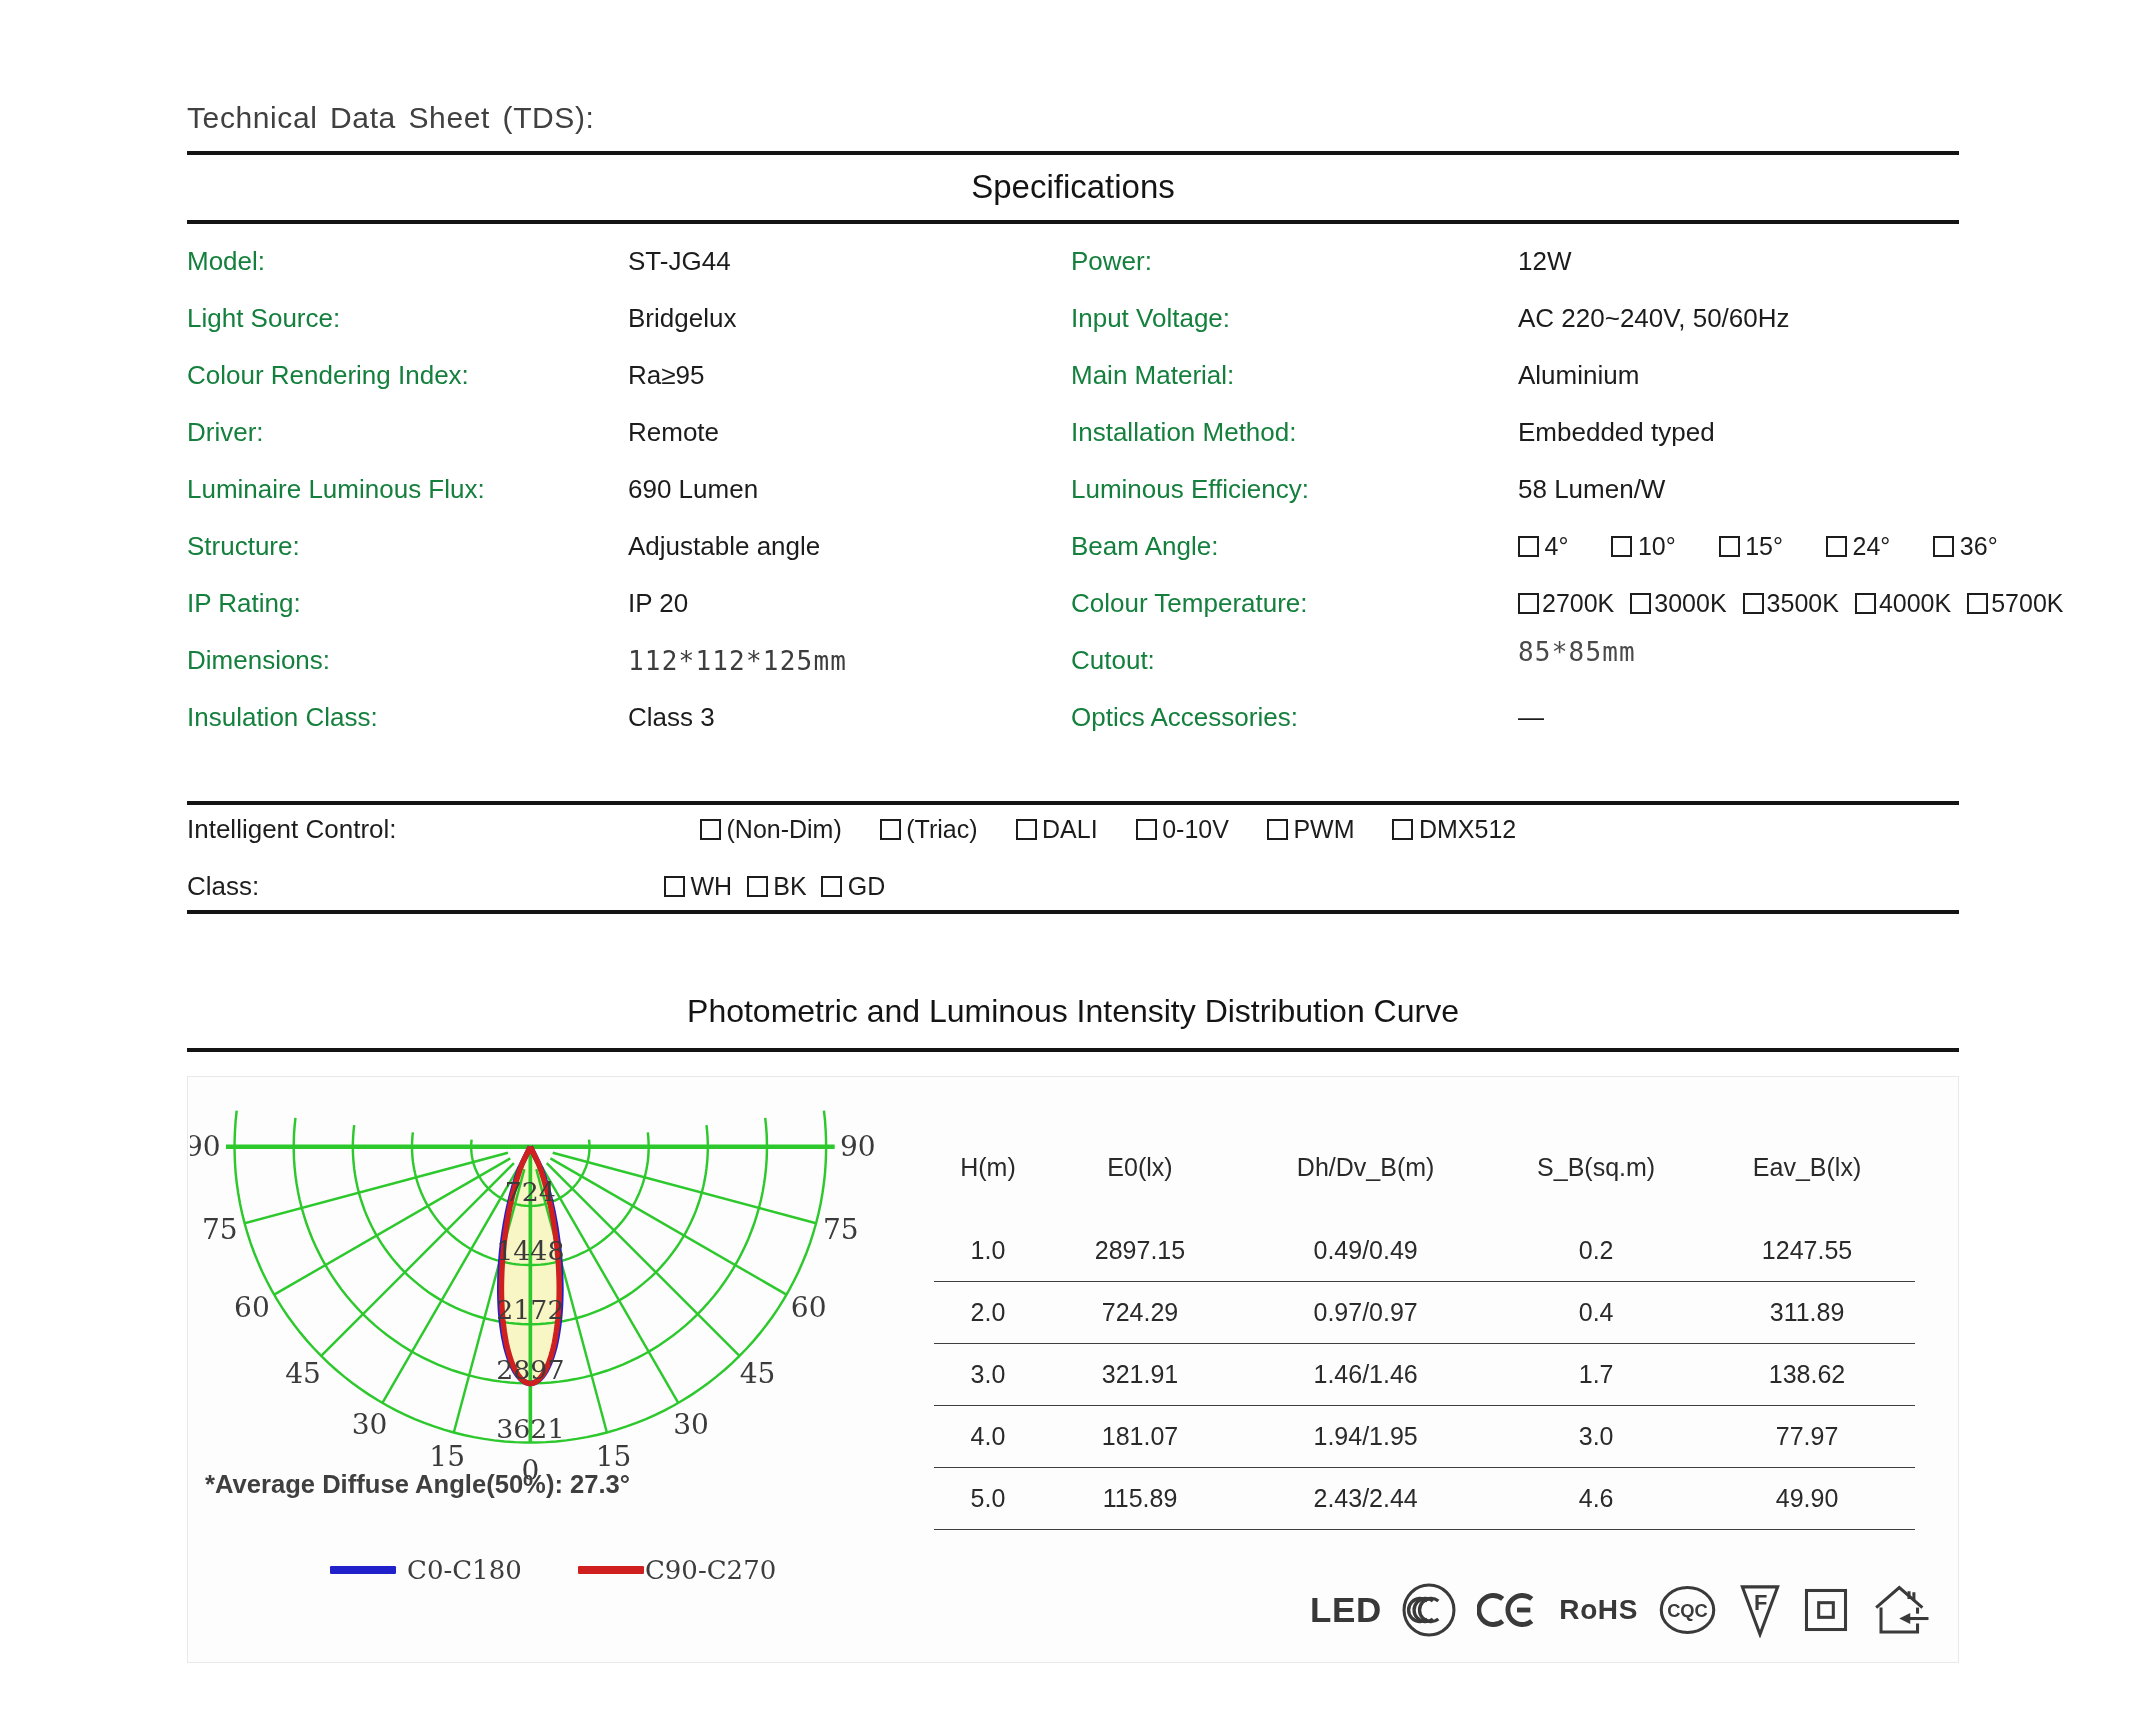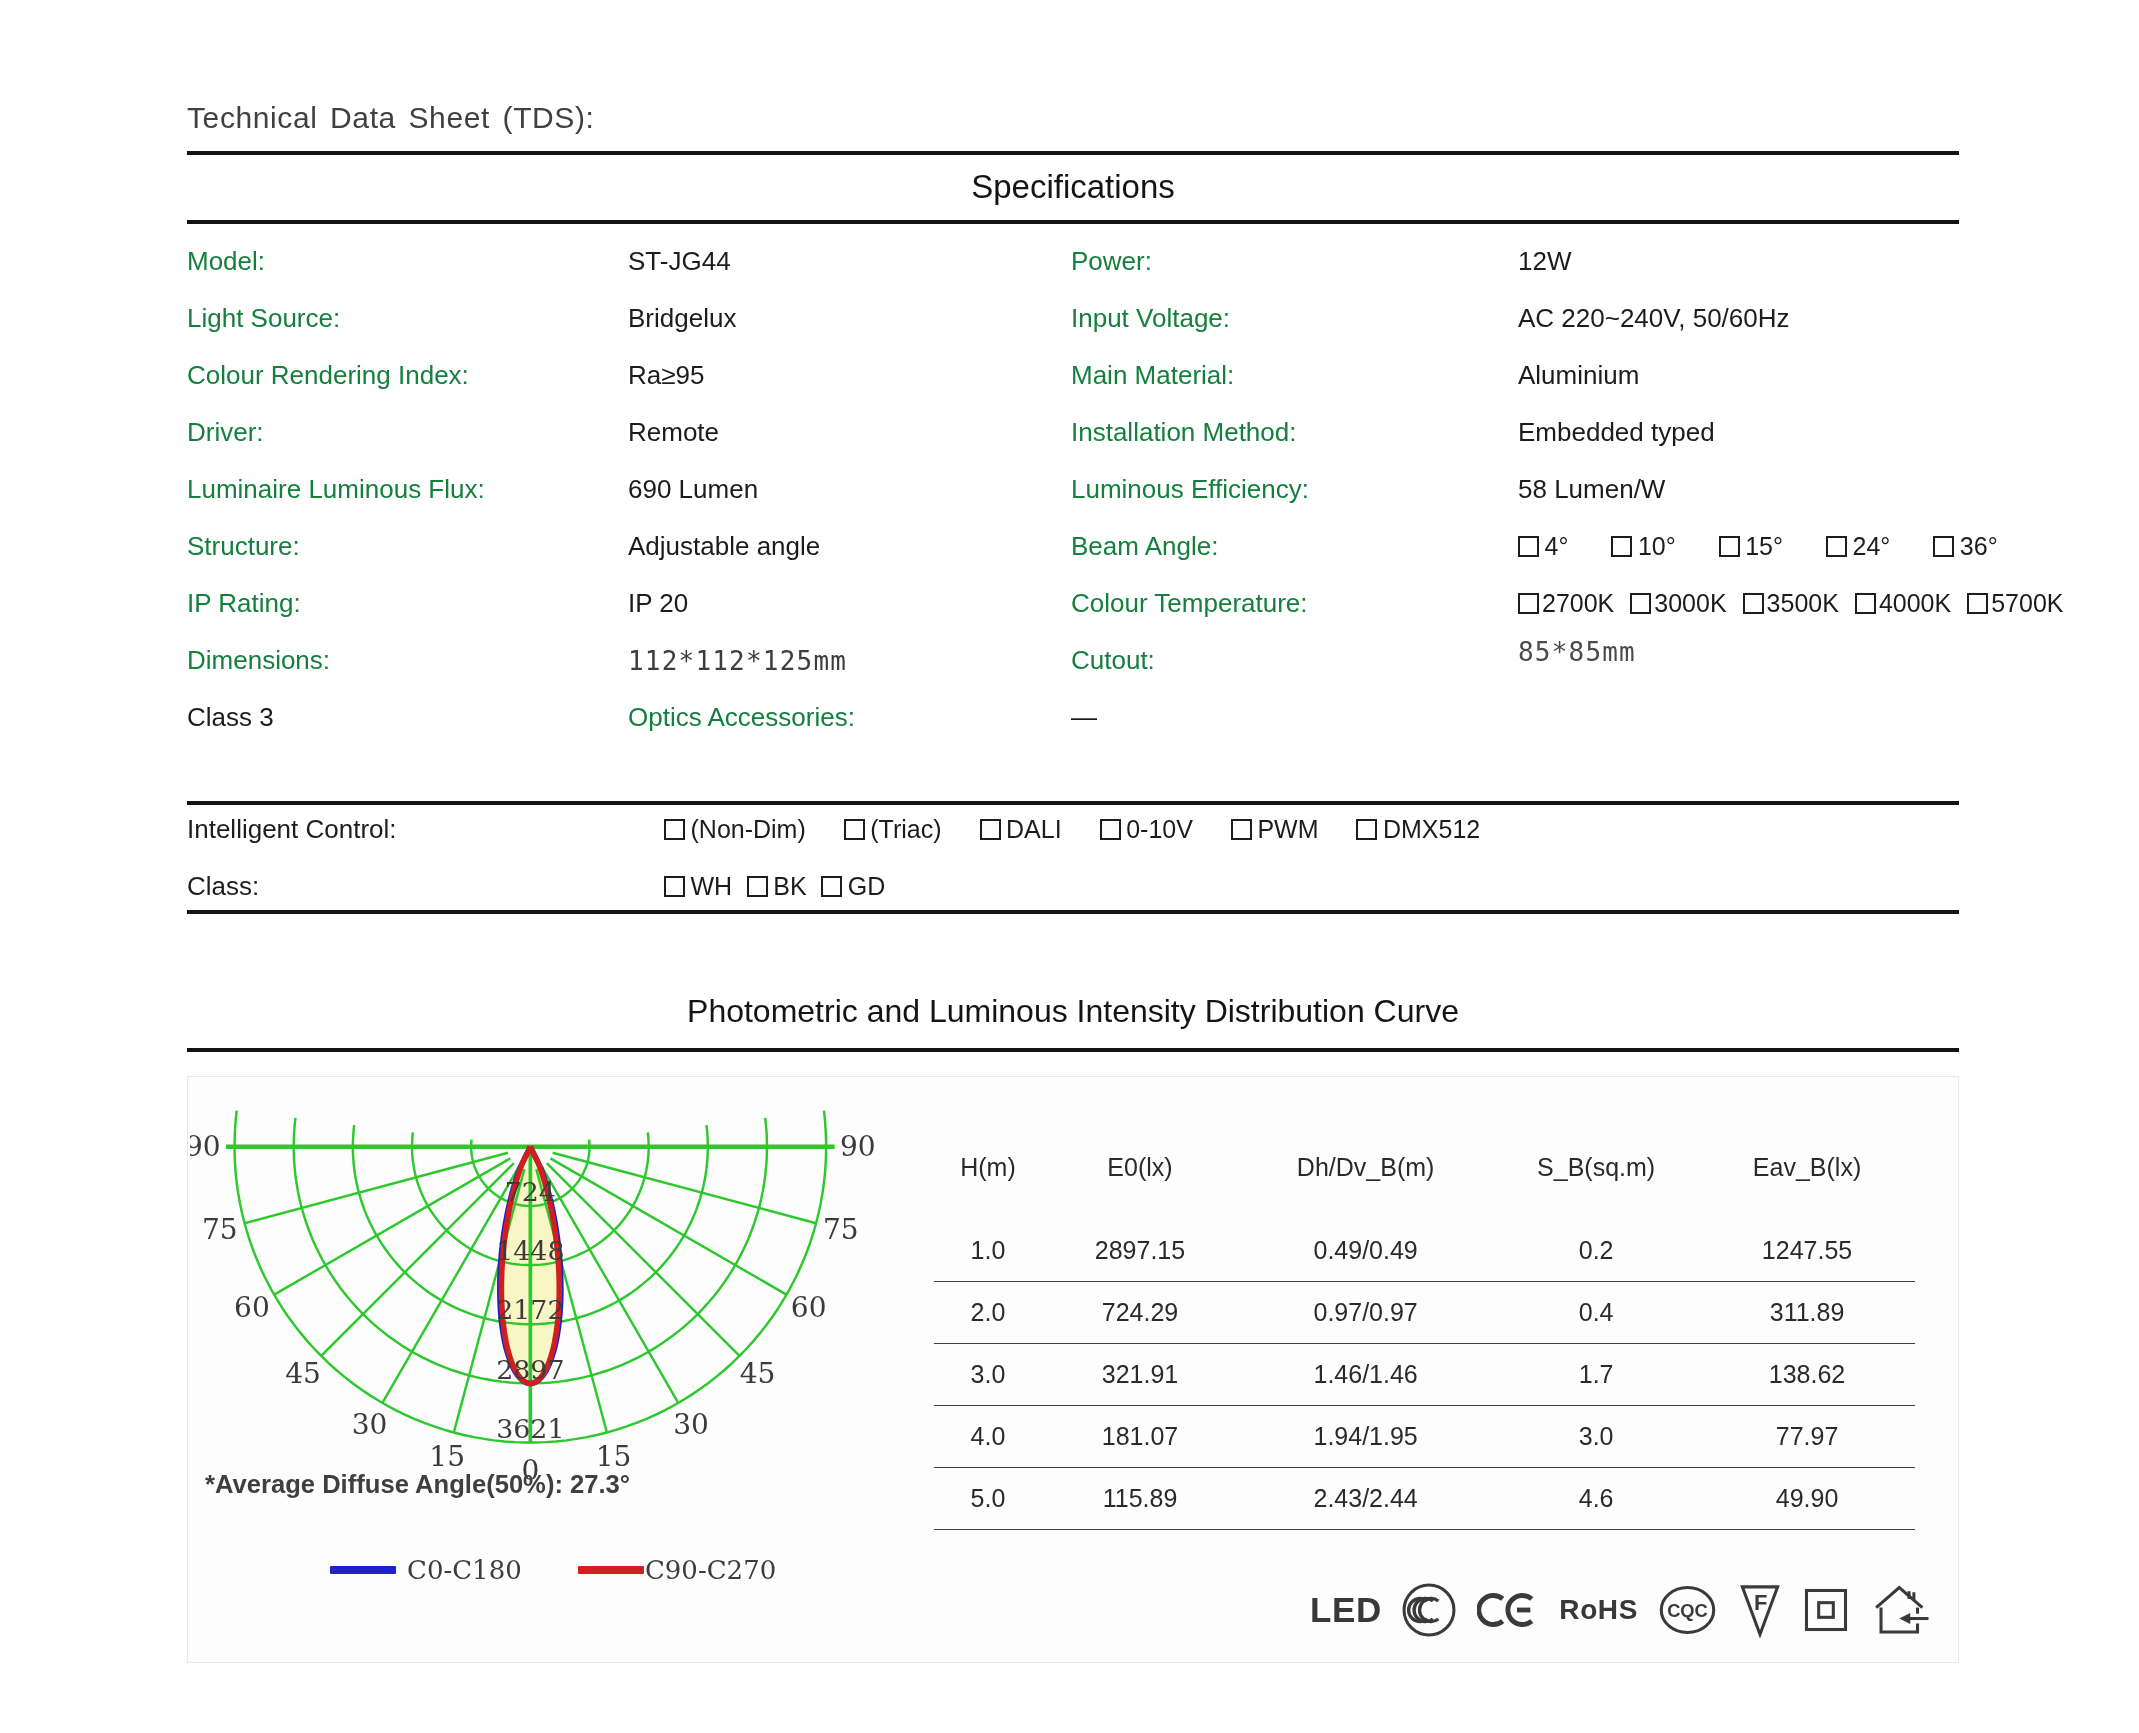--- a/index.html
+++ b/index.html
@@ -37,21 +37,21 @@
   .cb { display:inline-flex; align-items:center; }
   .cb .box {
     width:21px; height:21px; border:2.4px solid #1d1d1d; background:#fff;
     display:inline-block; flex:0 0 auto;
   }
   .cb .cb-label { font-size:25px; color:#1c1c1c; margin-left:5.5px; white-space:nowrap; }
   .opts { display:flex; align-items:center; }
   .opts-beam { gap:43px; }
   .opts-ct { gap:16px; }
   .opts-ct .cb .cb-label { margin-left:3px; }
-  .opts-ctl { gap:38px; }
+  .opts-ctl { gap:38px;margin-left:36px; }
   .opts-fin { gap:14.6px; }
 
   .ctl-row, .fin-row {
     position:absolute; left:187px; display:flex; align-items:center; height:49px;gap:36px;
   }
   .ctl-row { top:805px; }
   .fin-row { top:862px; }
   .ctl-row .row-label, .fin-row .row-label { width:441px; font-size:26px; }
 
   
@@ -170,20 +170,21 @@
           <span class="box"></span>
           <span class="cb-label">5700K</span>
         </span>
     </div>
 
     <div class="spec-label">Dimensions:</div>
     <div class="spec-value mono-dim">112*112*125mm</div>
     <div class="spec-label">Cutout:</div>
     <div class="spec-value cutout-val">85*85mm</div>
 
+    <div class="spec-label">Insulation Class:</div>
     <div class="spec-value">Class 3</div>
     <div class="spec-label">Optics Accessories:</div>
     <div class="spec-value">—</div>
   </div>
 
   <div class="rule" style="top:801px;"></div>
 
   <div class="ctl-row">
     <div class="row-label">Intelligent Control:</div>
     <div class="opts opts-ctl">

